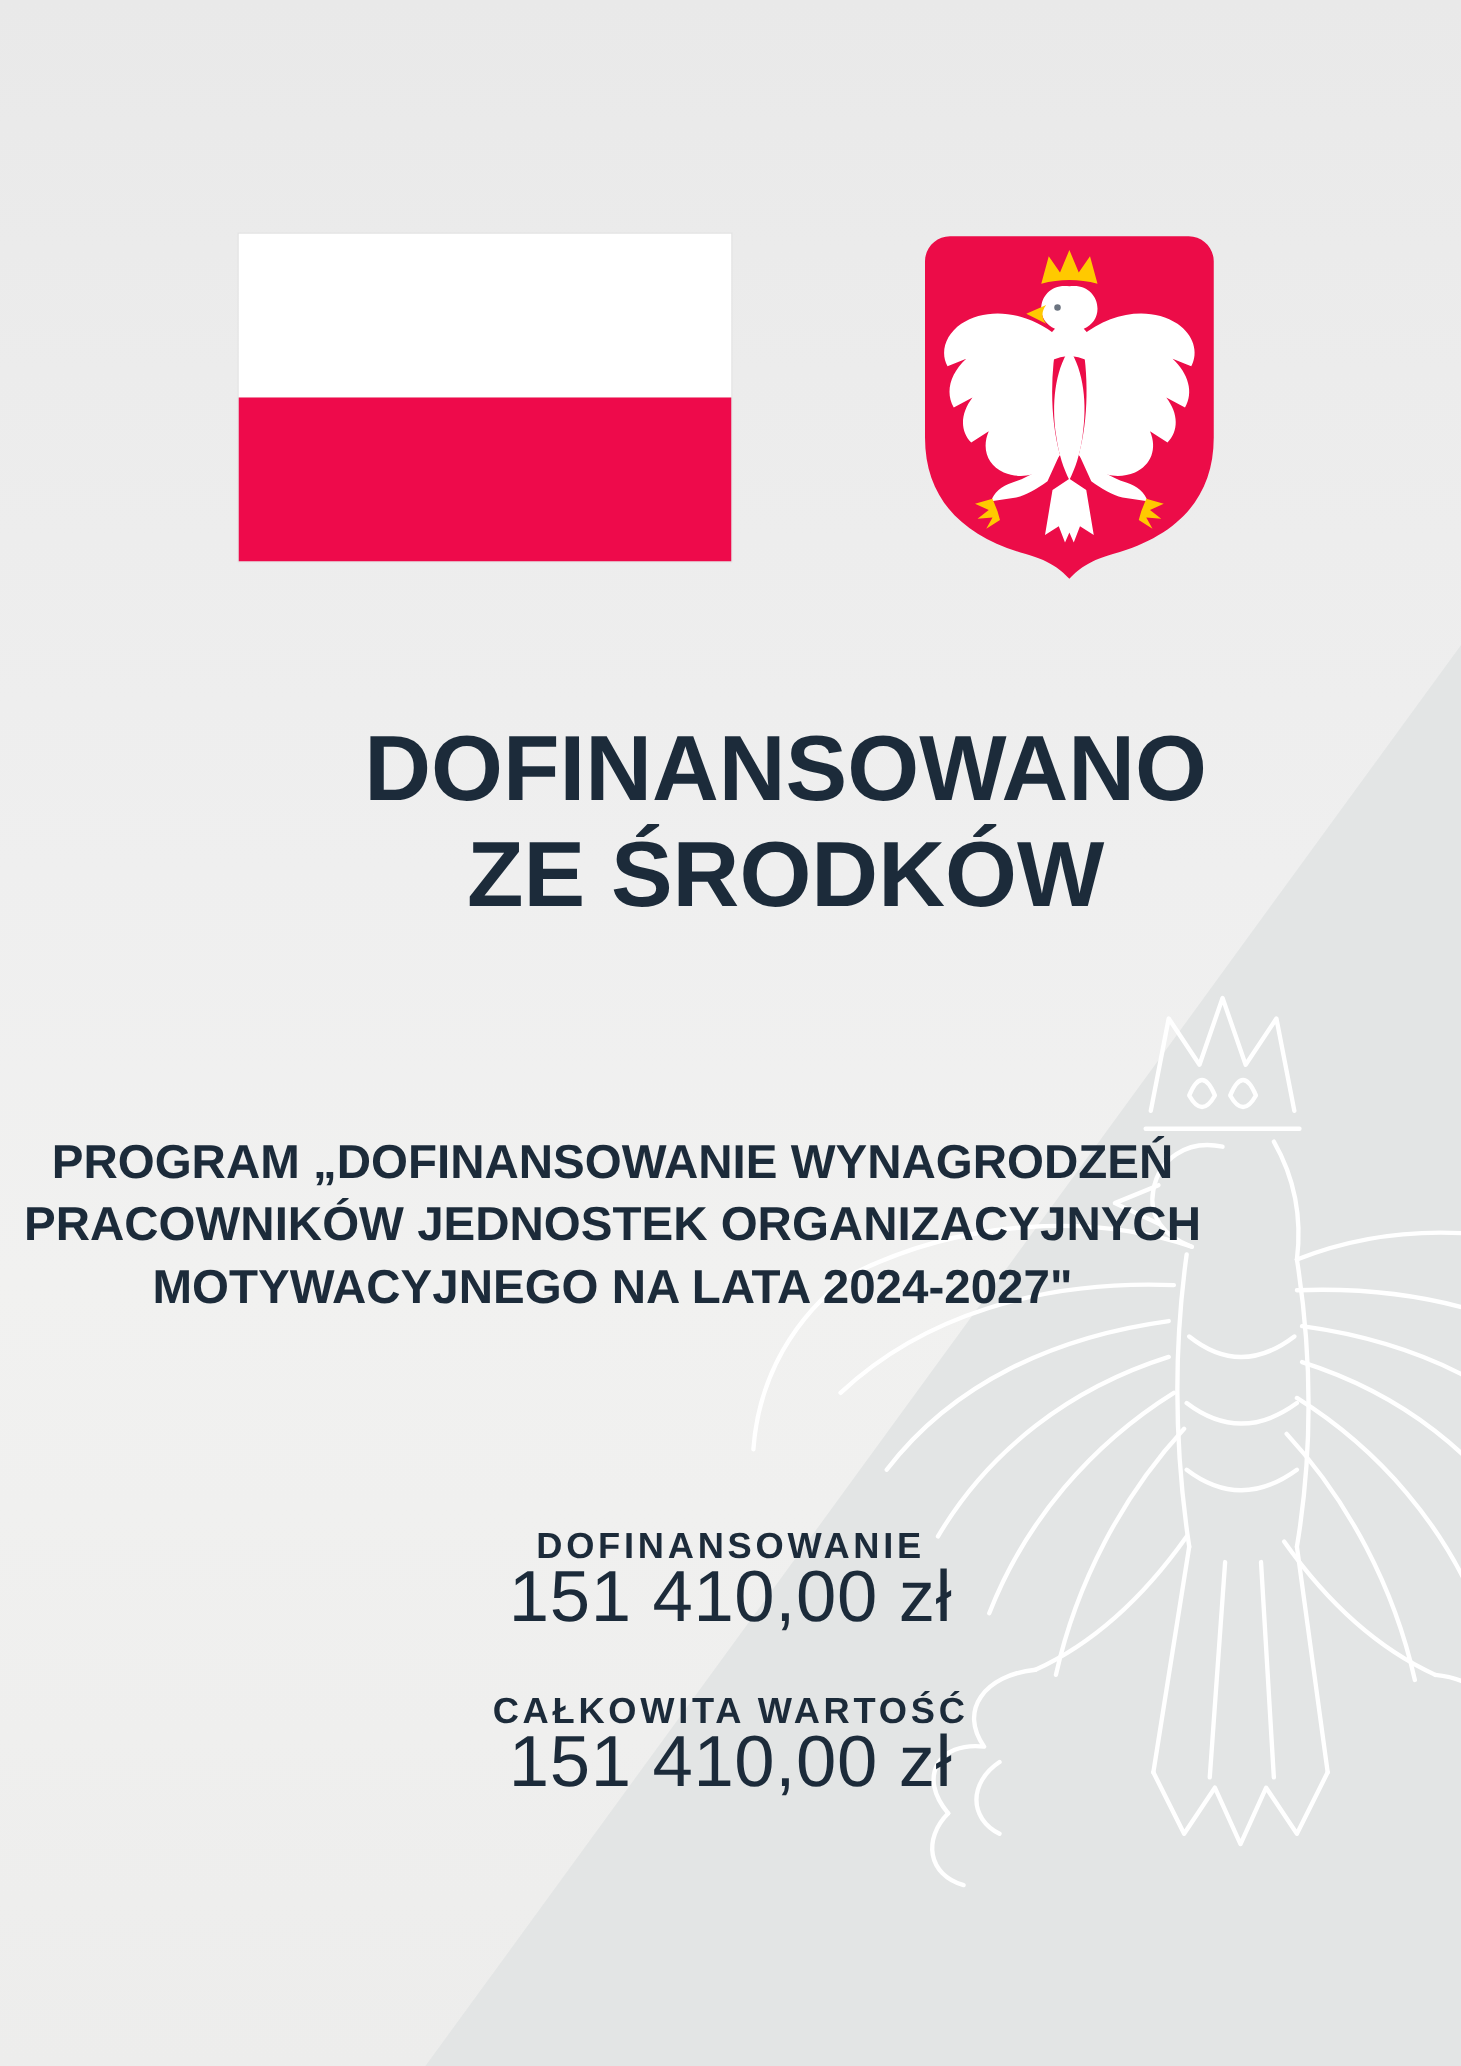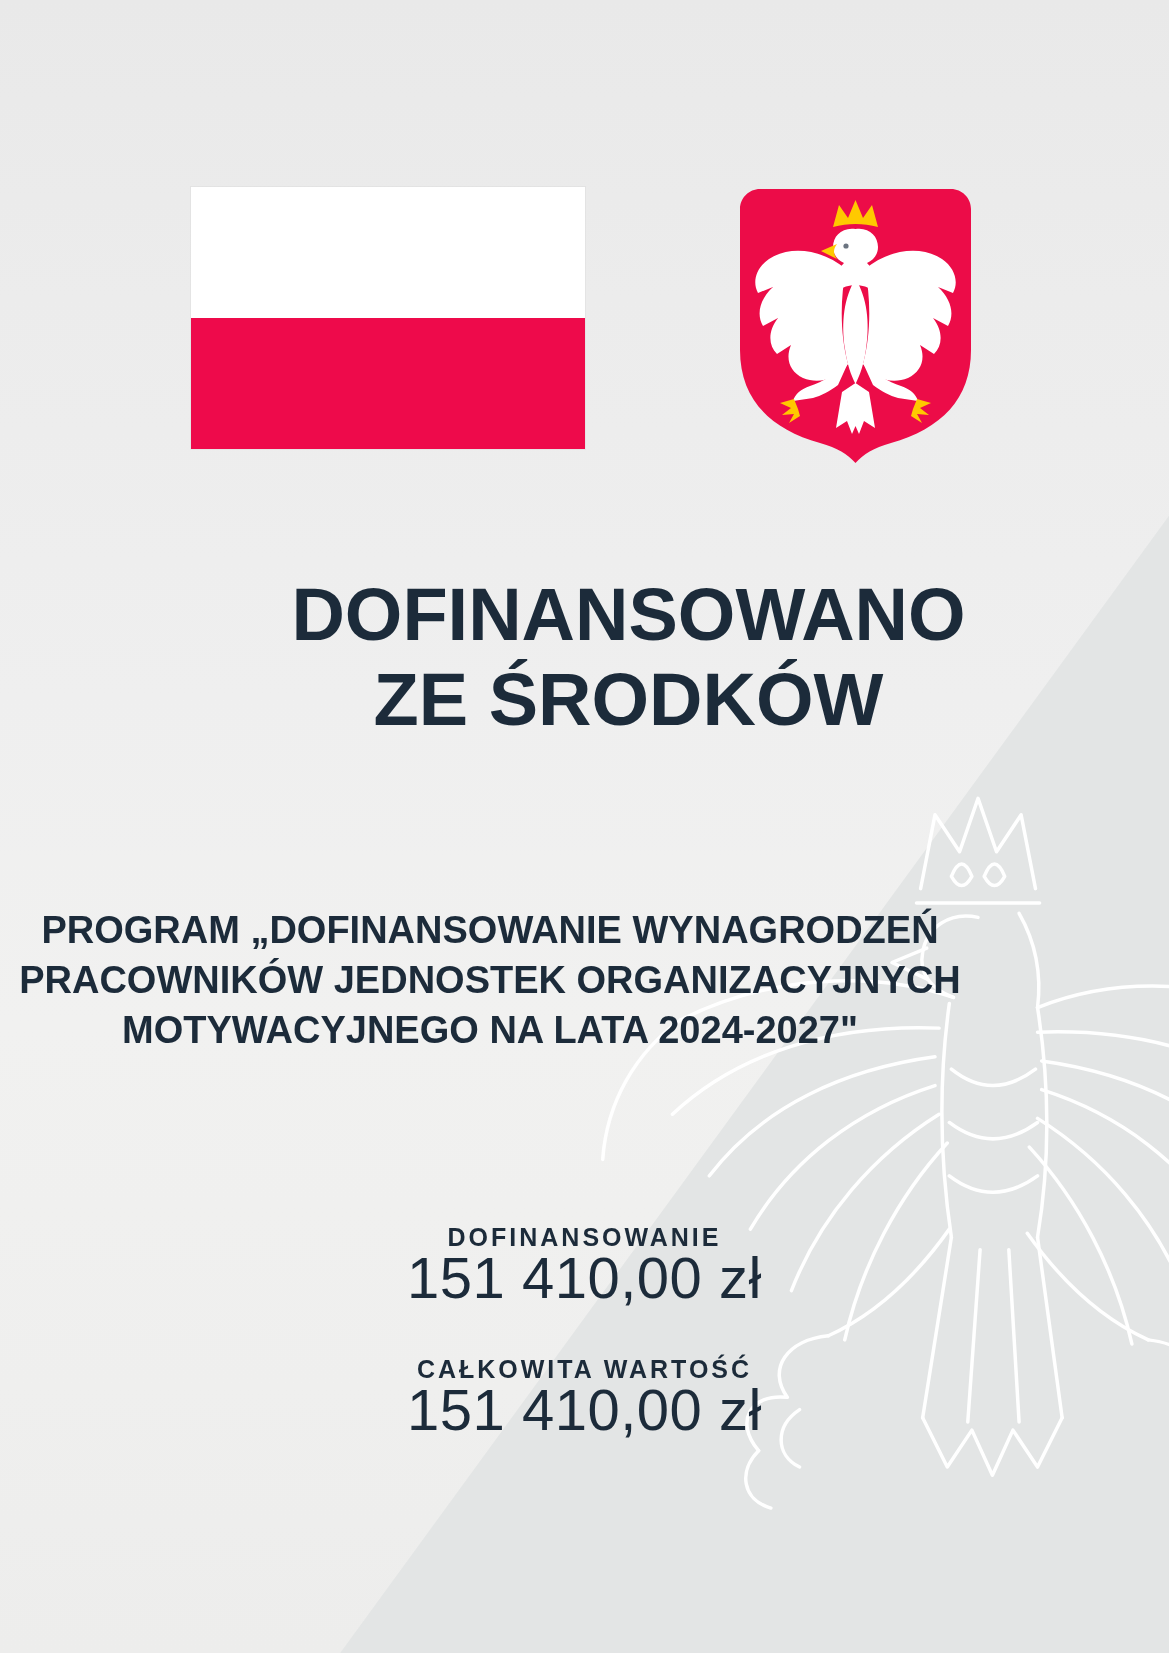--- a/index.html
+++ b/index.html
@@ -46,21 +46,21 @@
     position:absolute;left:0;top:905px;width:980px;
     text-align:center;
     font-size:38px;line-height:50px;font-weight:bold;
   }
   .stats{
     position:absolute;left:0;top:1222px;width:1169px;
     display:flex;flex-direction:column;gap:50px;
     text-align:center;
   }
   .stat-label{
-    font-size:25px;line-height:30px;font-weight:bold;letter-spacing:3px;
+    font-size:29px;line-height:30px;font-weight:bold;letter-spacing:3px;
   }
   .stat-value{
     font-size:58px;line-height:52px;font-weight:normal;letter-spacing:0.5px;
   }
 </style>
 </head>
 <body>
 
 <div class="poster">
 

